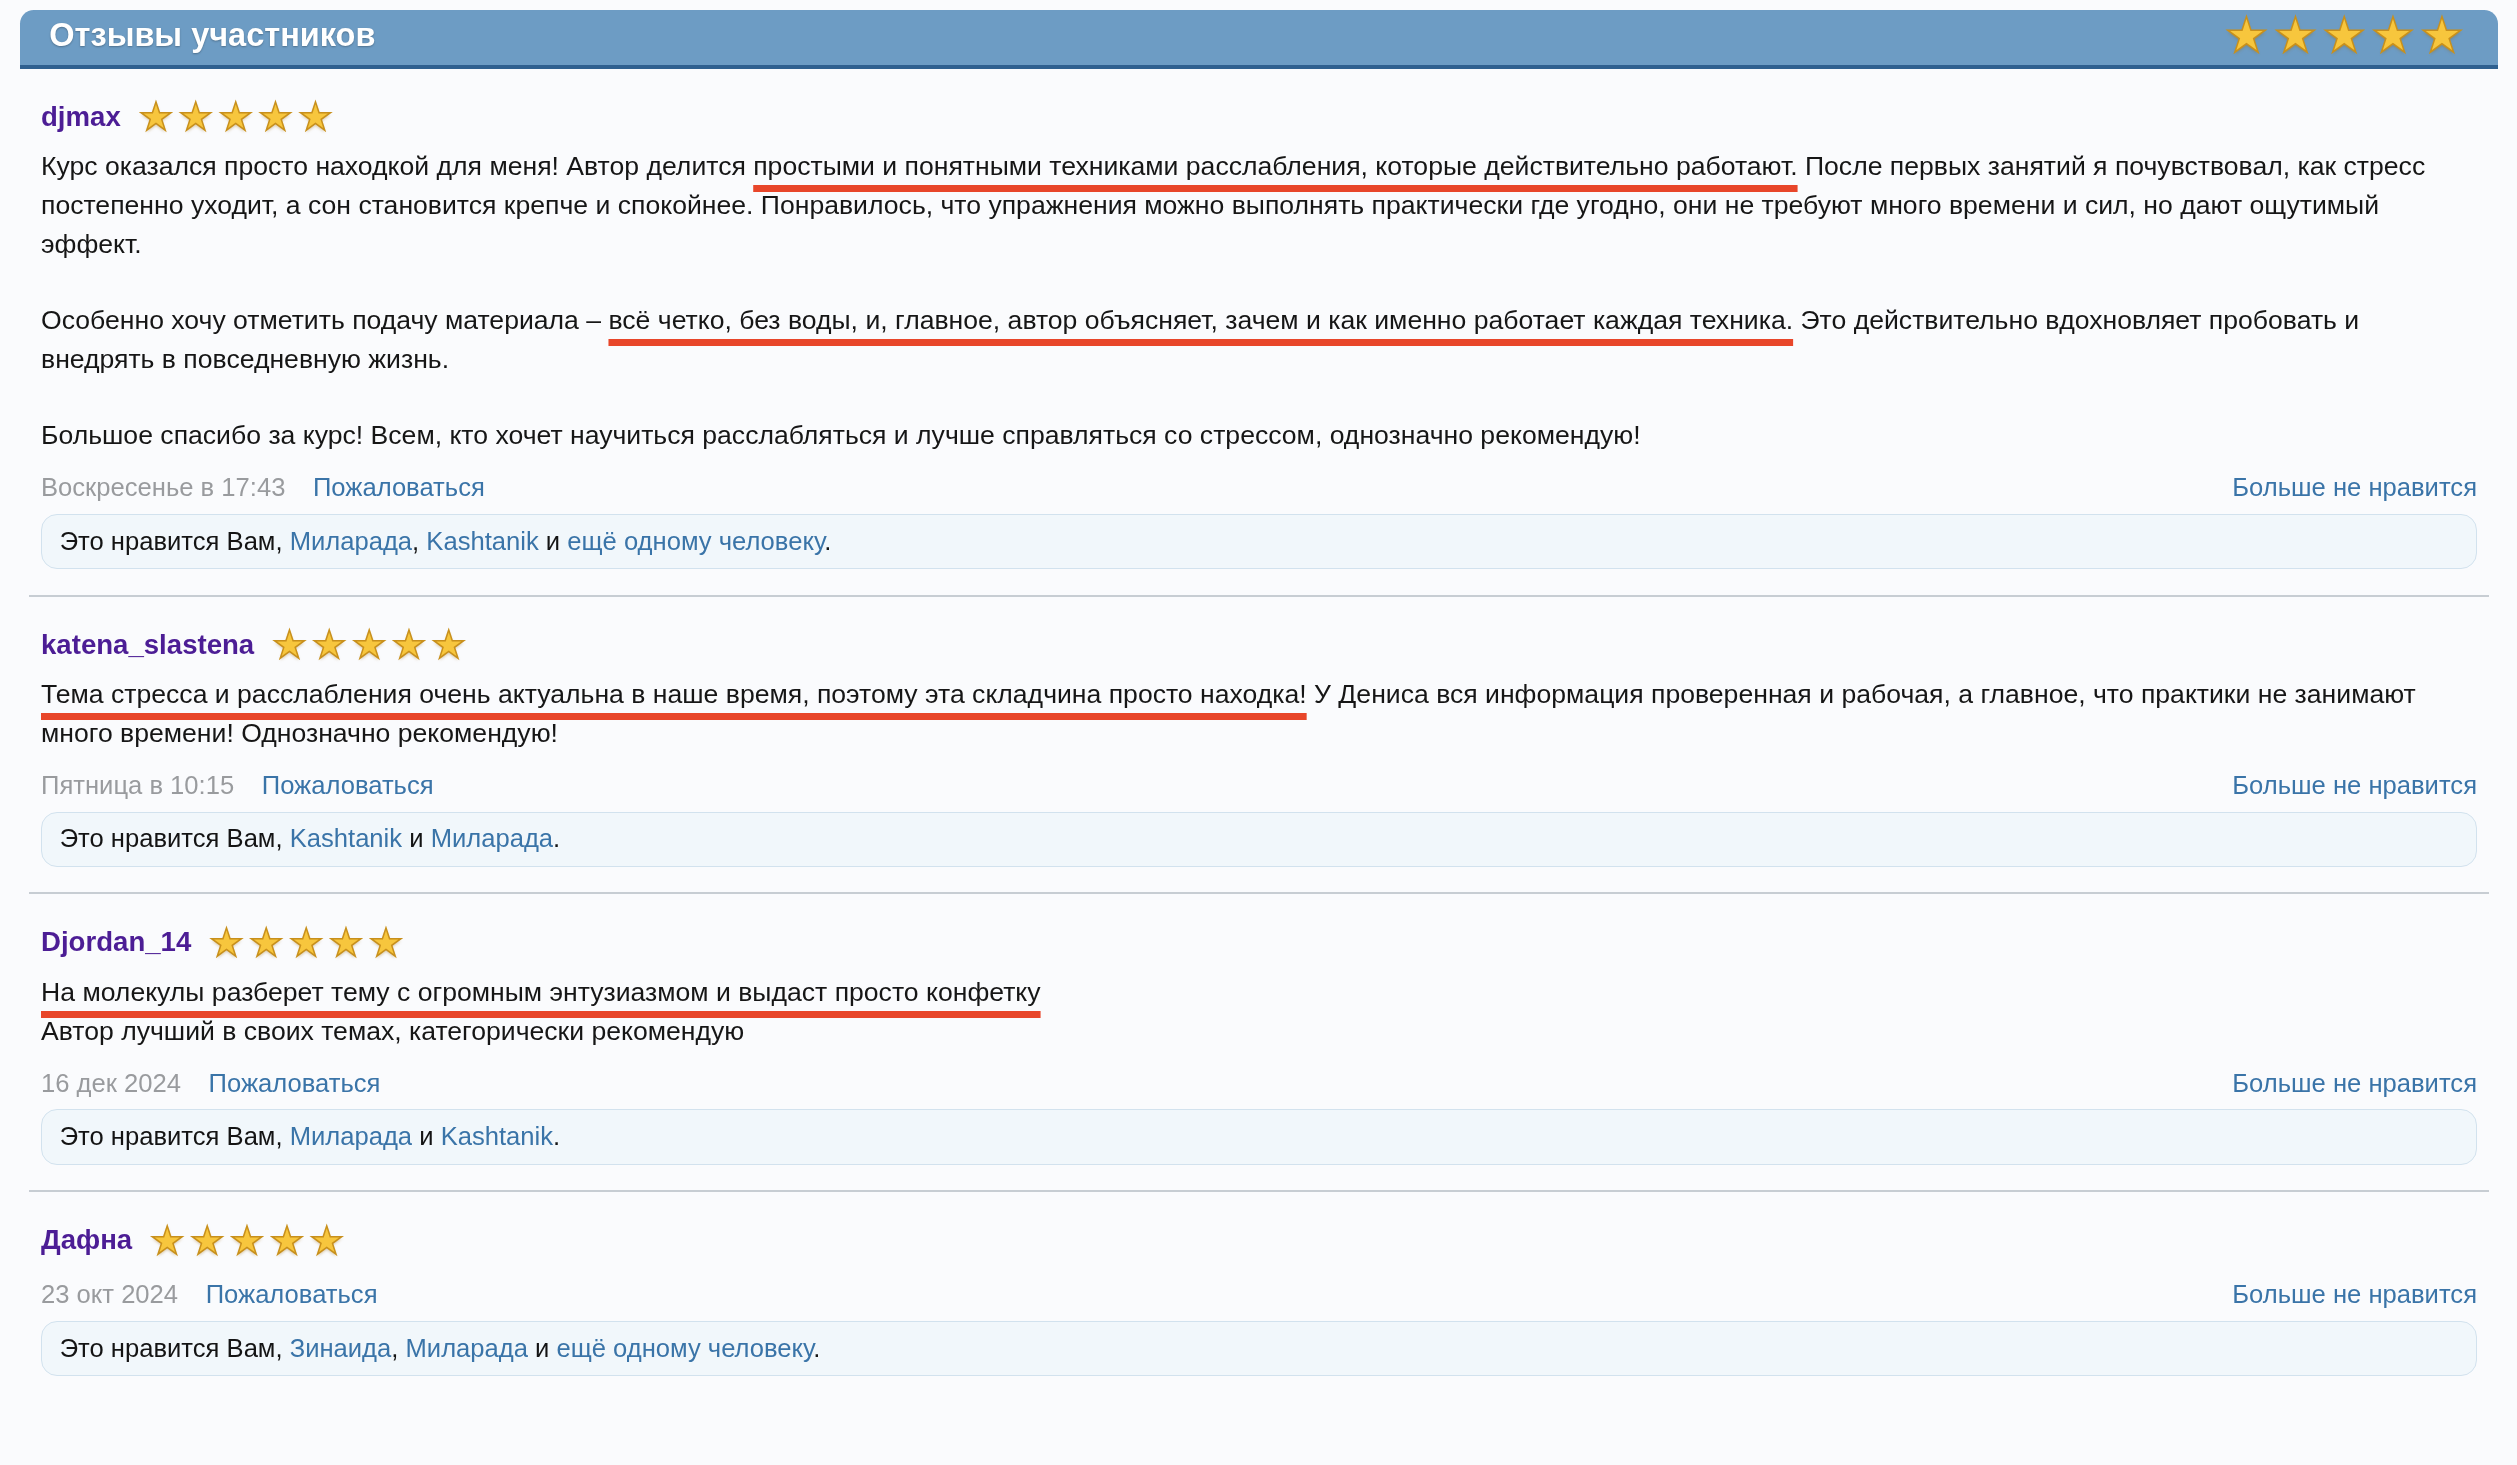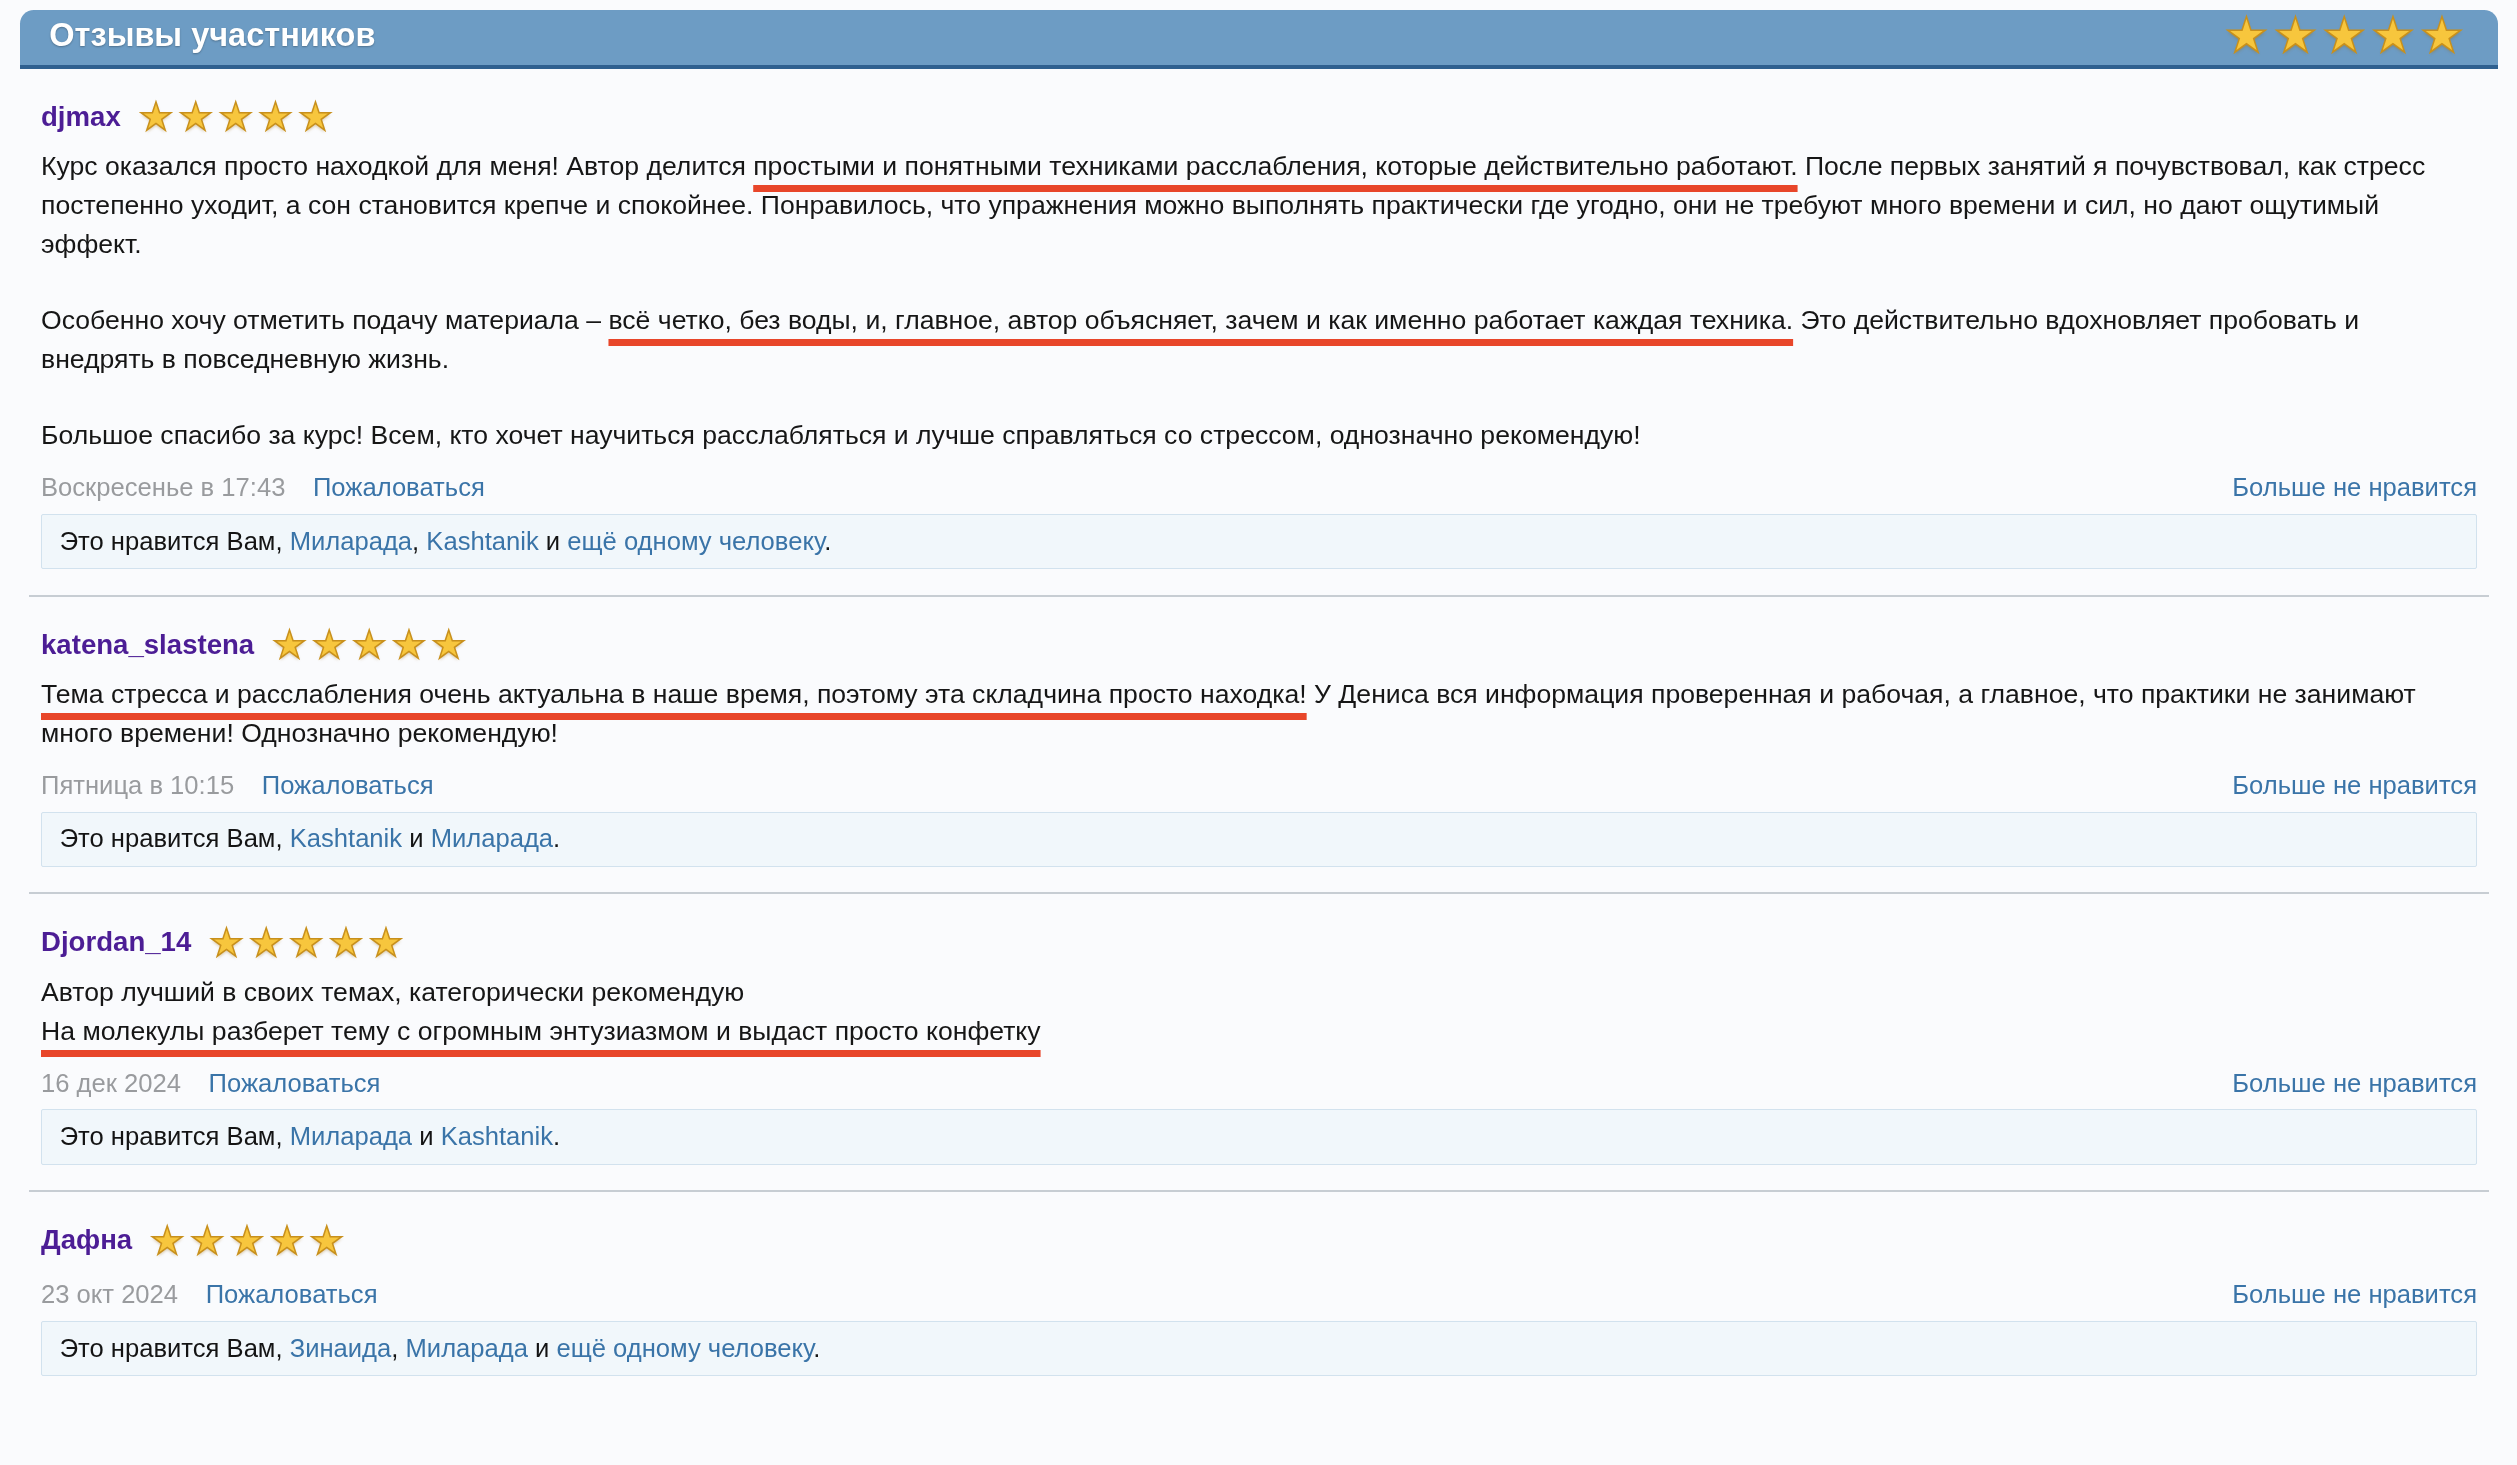--- a/index.html
+++ b/index.html
@@ -58,21 +58,21 @@
     display: flex; justify-content: space-between; align-items: baseline;
     font-size: 25.6px;
   }
   .meta-left { display: flex; gap: 27.6px; align-items: baseline; }
   .date { color: #999b9e; }
   a.link { color: #3a74a8; text-decoration: none; cursor: pointer; }
   .likes {
     margin-top: 11.8px;
     background: #f1f7fb;
     border: 1px solid #d2e2ee;
-    border-radius: 2px;
+    border-radius: 16px;
     padding: 11.8px 17.7px;
     font-size: 25.6px;
     line-height: 29.6px;
     color: #141414;
   }
   hr.divider {
     border: none;
     border-top: 2px solid #c7cdd3;
     margin: 25.6px -11.8px 19.7px;
   }
@@ -128,22 +128,22 @@
   </div>
 
   <hr class="divider">
 
   <div class="review">
     <div class="review-head">
       <a class="username">Djordan_14</a>
       <span class="stars">★★★★★</span>
     </div>
     <div class="review-body">
+      <p><span class="mark">На молекулы разберет тему с огромным энтузиазмом и выдаст просто конфетку</span></p>
       <p>Автор лучший в своих темах, категорически рекомендую</p>
-      <p><span class="mark">На молекулы разберет тему с огромным энтузиазмом и выдаст просто конфетку</span></p>
     </div>
     <div class="meta-row">
       <div class="meta-left">
         <span class="date">16 дек 2024</span>
         <a class="link">Пожаловаться</a>
       </div>
       <a class="link">Больше не нравится</a>
     </div>
     <div class="likes"><span>Это нравится Вам, </span><a class="link">Миларада</a><span> и </span><a class="link">Kashtanik</a><span>.</span></div>
   </div>

